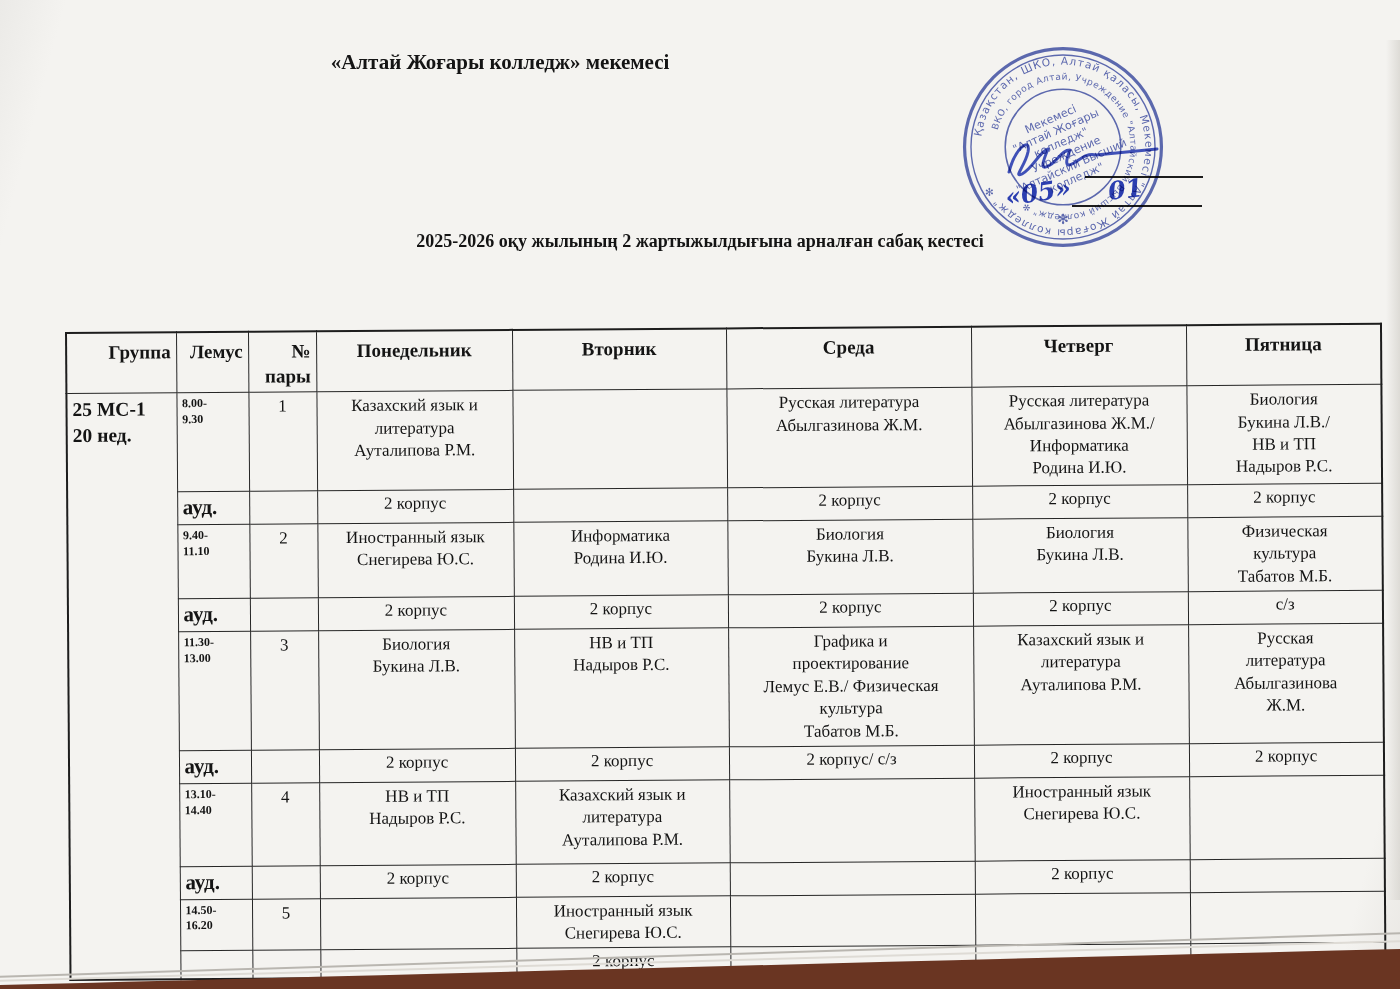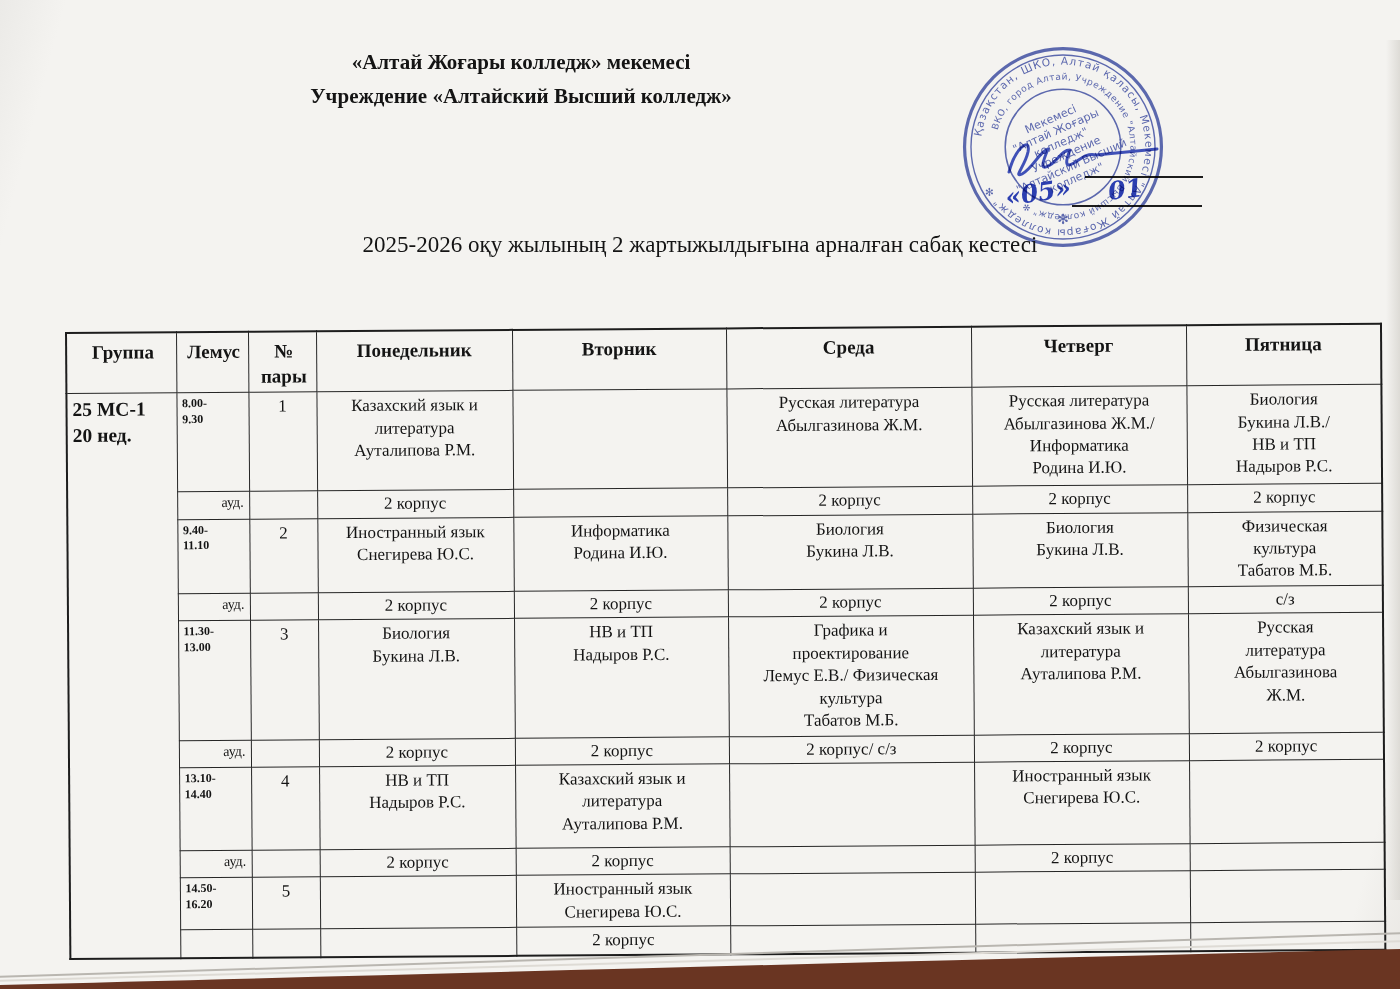--- a/index.html
+++ b/index.html
@@ -5,56 +5,56 @@
   html,body{margin:0;padding:0;}
   body{
     width:1400px;height:989px;overflow:hidden;position:relative;
     background:linear-gradient(105deg,#ebeae7 0%,#f4f3f0 4%,#f4f3f0 96%,#e9e7e3 100%);
     font-family:"Liberation Serif","DejaVu Serif",serif;
     color:#141414;
   }
   .sheet{position:absolute;inset:0;}
   
   .org-block{position:absolute;top:46px;left:0;width:1000px;text-align:center;
-    font-weight:bold;font-size:21px;line-height:1.6;padding-left:21px;}
+    font-weight:bold;font-size:21px;line-height:1.6;}
   .approval{position:absolute;top:96px;right:100px;text-align:right;font-weight:bold;line-height:1.0;}
   .approval .l1{font-size:21px;}
   .approval .l2{font-size:20px;margin-top:9px;}
   .approval .l3{font-size:20px;margin-top:15px;}
   .approval .l4{font-size:20px;margin-top:11px;}
   .sig-line{position:absolute;background:#1c1c1c;height:2px;}
   #sig-line1{top:176px;left:1085px;width:118px;}
   #sig-line2{top:205px;left:1072px;width:130px;}
   .hand{position:absolute;color:#2b3eb0;font-style:italic;font-weight:bold;
     font-family:"DejaVu Serif",serif;}
   #hand-day{top:178px;left:1005px;font-size:25px;transform:rotate(-9deg);}
   #hand-month{top:175px;left:1108px;font-size:25px;transform:rotate(-7deg);}
   #signature-svg{position:absolute;top:128px;left:995px;}
   #stamp-svg{position:absolute;top:40px;left:950px;mix-blend-mode:multiply;opacity:.92;}
   
   .title-block{position:absolute;top:228px;left:0;width:1400px;text-align:center;
-    font-weight:normal;font-size:23px;line-height:1.45;}
+    font-weight:bold;font-size:18px;line-height:1.45;}
   .title-block .course{margin-top:3px;}
   
   table.schedule{
     position:absolute;top:332px;left:65px;width:1315px;
     border-collapse:collapse;table-layout:fixed;
     transform:rotate(-0.4deg);transform-origin:0 0;
     font-size:17px;
   }
   table.schedule th,table.schedule td{
     border:1.6px solid #262626;padding:3px 5px;vertical-align:top;
     line-height:1.32;white-space:pre-line;overflow:hidden;
   }
   table.schedule{border:2.5px solid #1d1d1d;}
   th{font-weight:bold;font-size:19px;padding-top:6px !important;}
-  th.h-left{text-align:center;padding-left:8px !important;border-radius:17px;}
+  th.h-left{text-align:right;padding-left:8px !important;border-radius:17px;}
   td.group-cell{font-weight:bold;font-size:19.5px;text-align:left;padding-left:6px;padding-top:5px;}
   td.time-cell{font-weight:bold;font-size:12px;text-align:left;padding-left:7px;padding-top:5px;}
-  td.aud-label{font-weight:normal;font-size:14px;text-align:right;padding-left:7px;}
+  td.aud-label{font-weight:bold;font-size:21px;text-align:left;padding-left:7px;}
   td.pair-cell{text-align:center;font-size:17px;}
   td.day-cell{text-align:center;}
   tr.lesson-row td{height:66px;}
   tr.row-0 td{height:92px;}
   tr.row-4 td{height:112px;}
   tr.row-6 td{height:76px;}
   tr.row-8 td{height:40px;}
   tr.aud-row td{height:20px;padding-top:2px;padding-bottom:2px;}
   
   #bottom-curl{position:absolute;left:0;bottom:0;width:1400px;height:62px;}
@@ -62,21 +62,20 @@
   .page-stack-right{position:absolute;top:40px;right:0;width:14px;height:860px;
     background:linear-gradient(to left,#dddbd6,rgba(244,243,240,0));}
 </style>
 </head>
 <body>
 
 <div class="sheet">
 
   <div class="org-block">
     <div>«Алтай Жоғары колледж» мекемесі</div>
-    <div>Учреждение «Алтайский Высший колледж»</div>
   </div>
 
   <div class="sig-line" id="sig-line1"></div>
   <div class="sig-line" id="sig-line2"></div>
   <div class="hand" id="hand-day">«05»</div>
   <div class="hand" id="hand-month">01</div>
 
   <svg id="signature-svg" width="210" height="64" viewBox="0 0 210 64">
     <path d="M14,44 C20,20 36,8 33,24 C30,38 18,50 27,46 C38,40 44,24 53,21 C48,33 44,44 55,37
              C64,31 67,22 75,22 C71,32 69,41 79,35 C88,29 93,25 101,27 L162,21" fill="none" stroke="#2b3eb0" stroke-width="3" stroke-linecap="round" stroke-linejoin="round" opacity="0.9"></path>

